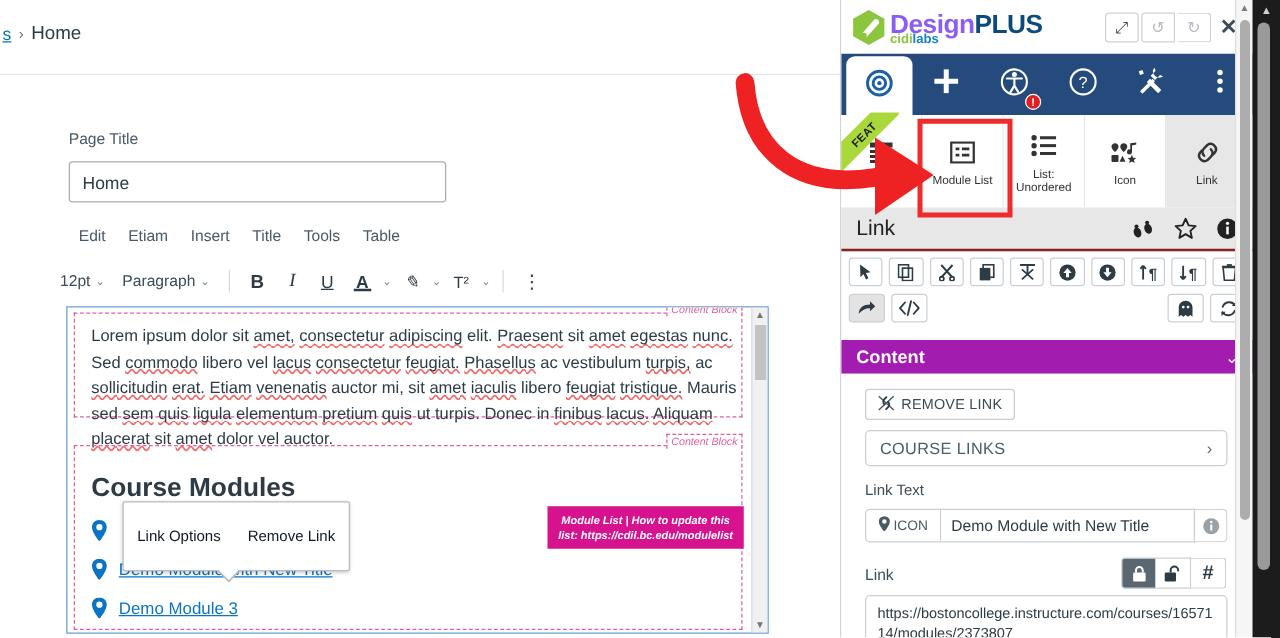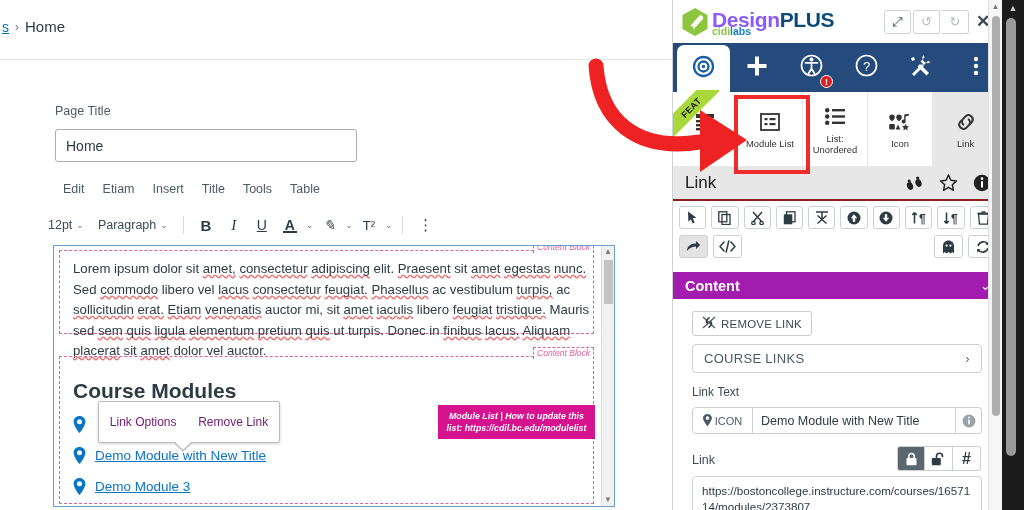--- a/index.html
+++ b/index.html
@@ -107,25 +107,25 @@
   .mod-list { position: absolute; left: 13px; top: 52px; width: 400px; }
   .mod-item { display: flex; align-items: center; gap: 9px; height: 31px; }
   .pin { width: 13px; height: 17px; position: relative; flex: none; }
   .pin svg { display: block; }
   .mod-link {
     font-size: 13.5px; color: #0b74c4; text-decoration: underline; cursor: pointer;
   }
   .mod-item.empty .mod-link { visibility: hidden; }
 
   .popover {
-    position: absolute; left: 38px; top: 44px; width: 182px; height: 42px;
+    position: absolute; left: 38px; top: 44px; width: 182px; height: 56px;
     background: #fff; border: 1px solid #b9bdc1; border-radius: 2px;
     box-shadow: 0 1px 3px rgba(0,0,0,.18);
     display: flex; align-items: center; justify-content: space-around;
-    font-size: 12px; color: #701a75; z-index: 6;
+    font-size: 12px; color: #0f172a; z-index: 6;
   }
   .popover .pop-item { cursor: pointer; padding: 2px 4px; }
   .popover::after {
     content: ""; position: absolute; left: 76px; bottom: -8px;
     border-left: 8px solid transparent; border-right: 8px solid transparent;
     border-top: 8px solid #fff;
   }
   .popover::before {
     content: ""; position: absolute; left: 75px; bottom: -10px;
     border-left: 9px solid transparent; border-right: 9px solid transparent;

